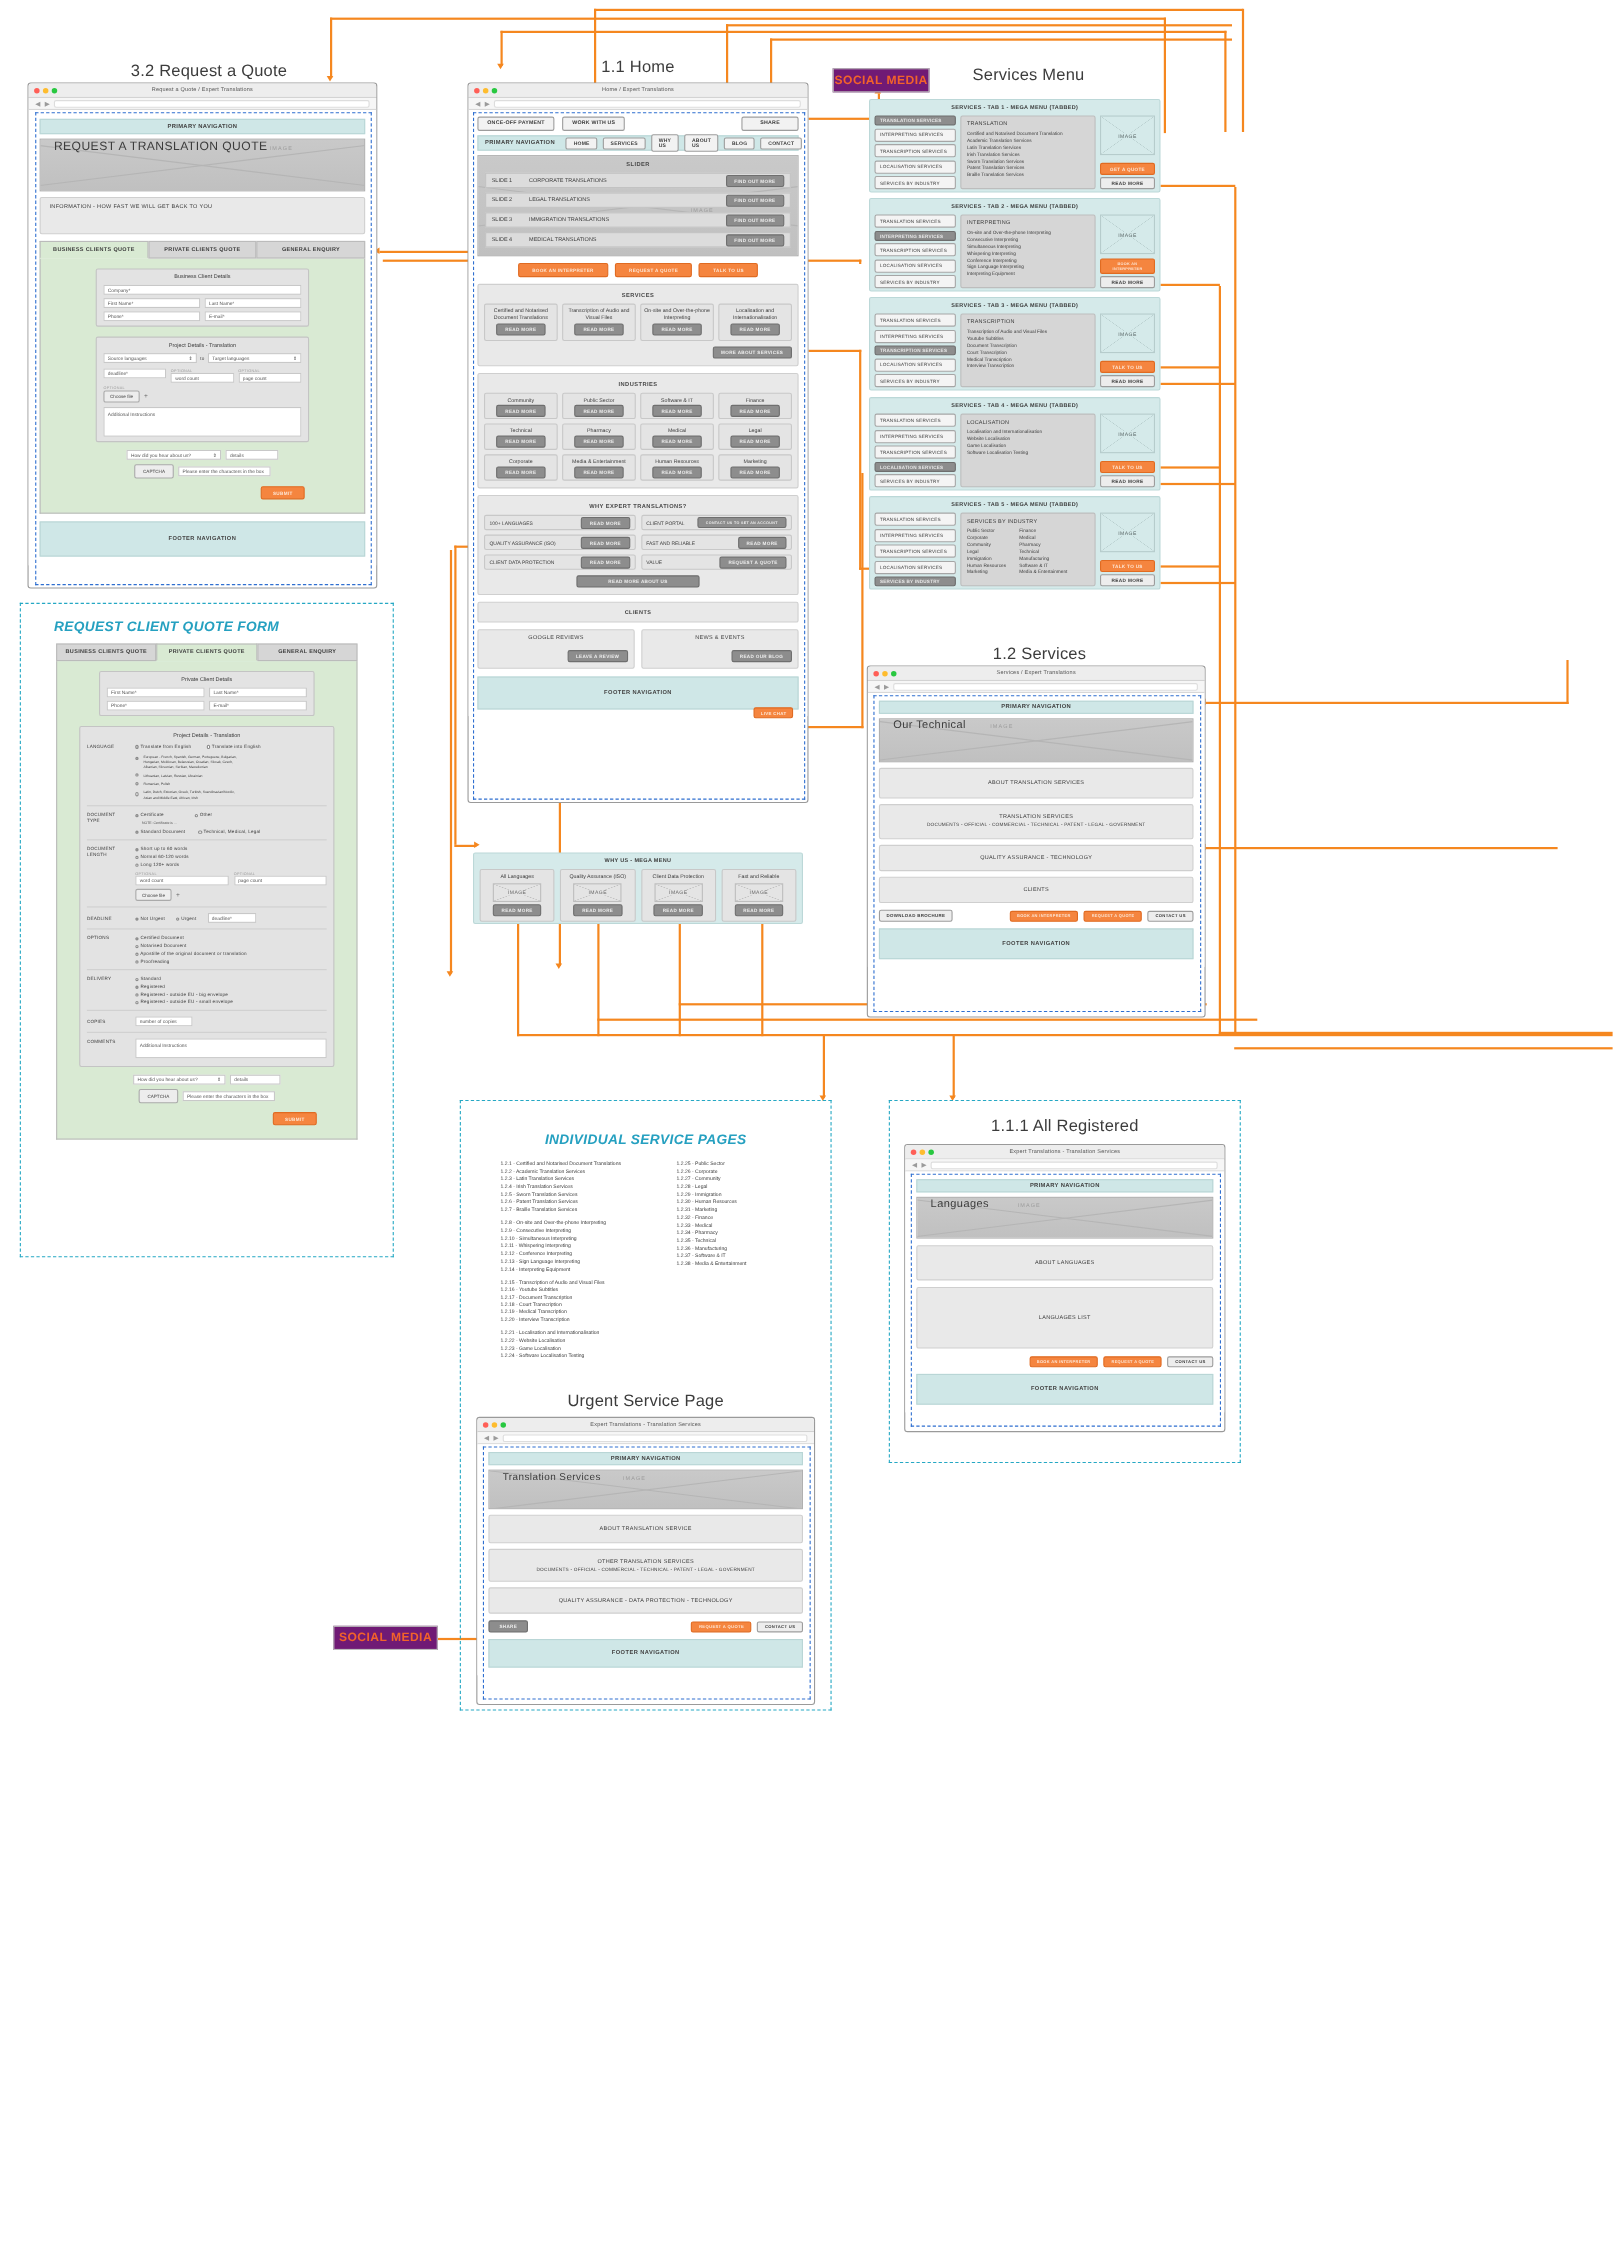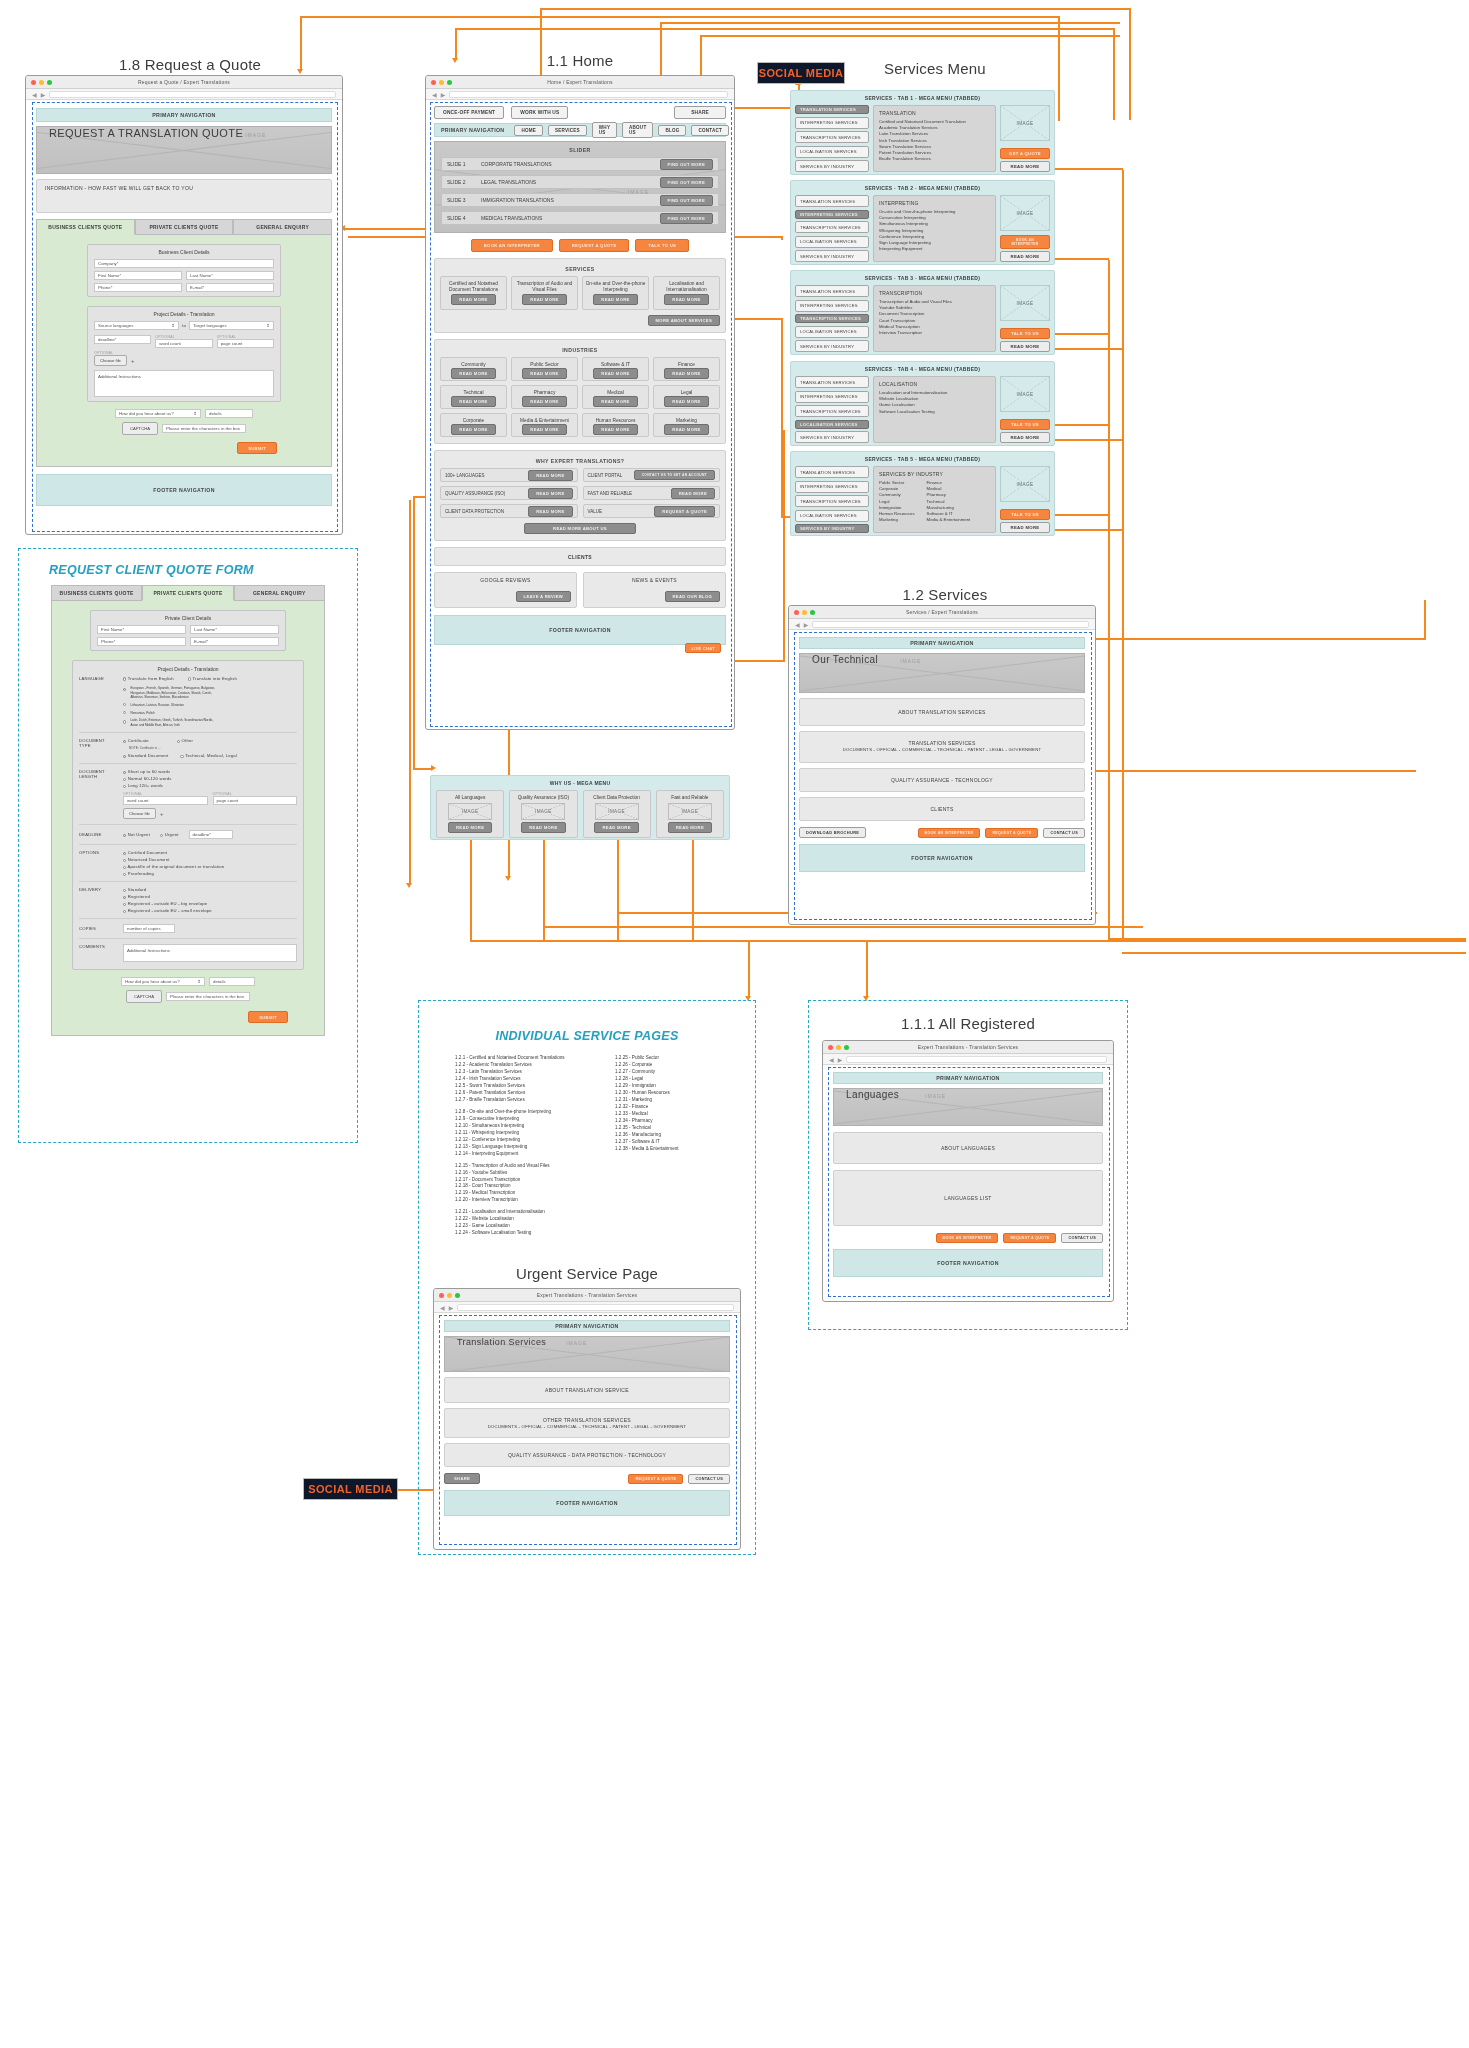--- a/index.html
+++ b/index.html
@@ -130,21 +130,21 @@
 
   .group-title {
     font-family:"Liberation Sans", sans-serif;
     font-style:italic; font-weight:bold; color:#25a0c0;
     font-size:12.5px; letter-spacing:.3px;
   }
   .screen-title {
     font-size:15px; color:#3c3c3c; text-align:center; letter-spacing:.2px;
   }
   .social-media {
-    border:1px solid #bbb; background:#0f172a; color:#f2622a;
+    border:1px solid #bbb; background:#701a75; color:#f2622a;
     font-weight:bold; font-size:11px; letter-spacing:.4px;
     display:flex; align-items:center; justify-content:center;
   }
 
   
   .formpanel { background:#d9ead3; }
   .formtabs { display:flex; }
   .ftab {
     flex:1; text-align:center; font-size:5px; font-weight:bold; letter-spacing:.3px;
     padding:4px 0; border:1px solid #bbb; color:#3c3c3c;
@@ -306,21 +306,21 @@
   <div class="abs ah-down" style="left:744.8px; top:996px;"></div>
 
   <div class="conn conn-v abs" style="left:866px; top:940px; height:58px;"></div>
   <div class="abs ah-down" style="left:862.8px; top:996px;"></div>
 
   <div class="conn conn-h abs" style="left:398px; top:1489px; width:40px;"></div>
   <div class="abs ah-right" style="left:436px; top:1485.6px;"></div>
 </div>
 
 <div class="abs" style="left:25px; top:56px; width:330px;">
-  <div class="screen-title">1.8 Request a Quote</div>
+  <div class="screen-title">3.2 Request a Quote</div>
 </div>
 
 <div class="abs browser" style="left:25px; top:75px; width:318px; height:460px;">
   <div class="browser-bar">
     <div class="dots">
       <div class="dot d1"></div>
       <div class="dot d2"></div>
       <div class="dot d3"></div>
     </div>
     <div class="browser-title">Request a Quote / Expert Translations</div>

